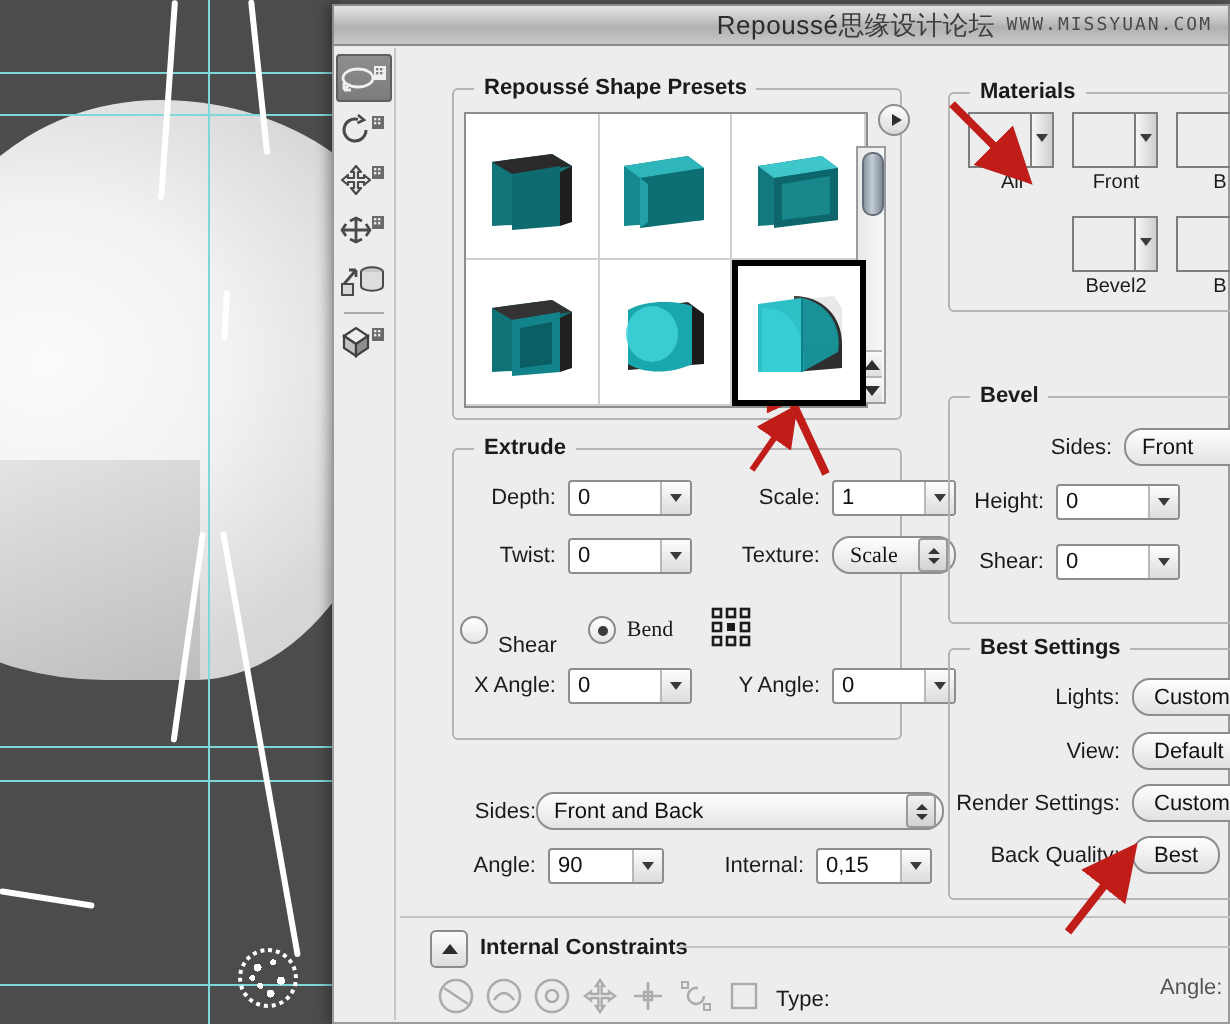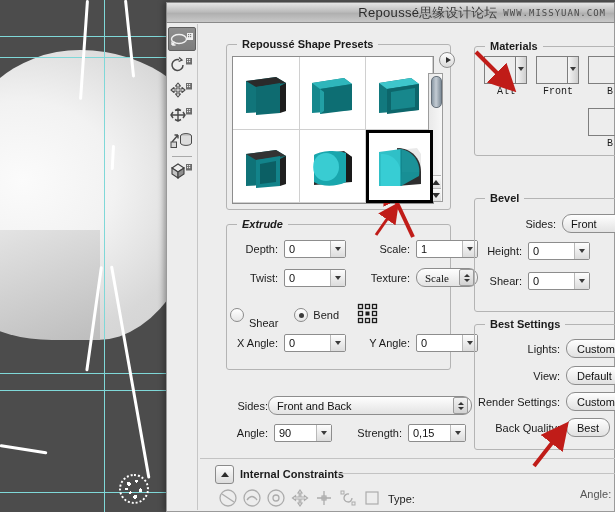--- a/index.html
+++ b/index.html
@@ -118,21 +118,21 @@
   .sqbtn .up{width:0;height:0;border-left:4px solid transparent;border-right:4px solid transparent;border-bottom:5px solid #2d2d2d;}
 
   
   .matcell{position:absolute;width:44px;}
   .matswatch{width:32px;height:28px;border:1px solid #7e7e7e;box-sizing:border-box;
      display:inline-block;vertical-align:top;}
   .matarrowbtn{display:inline-block;vertical-align:top;width:11px;height:28px;
      background:linear-gradient(90deg,#f6f6f6,#cfcfcf);border:1px solid #7e7e7e;border-left:none;
      box-sizing:border-box;position:relative;}
   .matarrowbtn .caret{position:absolute;left:1.5px;top:10px;}
-  .matlabel{display:block;text-align:center;font-size:10px;color:#1b1b1b;margin-top:2px;width:44px;font-family:Liberation Mono, monospace;}
+  .matlabel{display:block;text-align:center;font-size:10px;color:#1b1b1b;margin-top:2px;width:44px;}
   .sphere{width:100%;height:100%;
      background:radial-gradient(circle at 35% 28%, #fdfdfd 0%, #c9c9c9 28%, #8e8e8e 62%, #5e5e5e 100%);
      border-radius:50%;transform:scale(.86);}
   .checker{width:100%;height:100%;
      background-image:linear-gradient(45deg,#bbb 25%,transparent 25%,transparent 75%,#bbb 75%,#bbb),
                       linear-gradient(45deg,#bbb 25%,#fff 25%,#fff 75%,#bbb 75%,#bbb);
      background-size:8px 8px;background-position:0 0,4px 4px;}
 
   
   .cicon{opacity:.33;}
@@ -314,21 +314,21 @@
   <div id="presetscroll">
     <div class="thumb"></div>
     <div class="sbtn" style="top:101px;">
       <span style="width:0;height:0;border-left:4px solid transparent;border-right:4px solid transparent;border-bottom:5px solid #2e2e2e;"></span>
     </div>
     <div class="sbtn" style="top:114px;">
       <span style="width:0;height:0;border-left:4px solid transparent;border-right:4px solid transparent;border-top:5px solid #2e2e2e;"></span>
     </div>
   </div>
 
-  <div class="group" style="left:226px;top:224px;width:225px;height:146px;font-style:italic;">
+  <div class="group" style="left:226px;top:224px;width:225px;height:146px;">
     <span class="glabel">Extrude</span>
   </div>
 
   <div class="row" style="left:234px;top:240px;">
     <span class="lbl" style="width:44px;">Depth:</span>
     <span class="numfield" style="width:62px;margin-left:6px;">
       <input value="0" style="">
       <span class="arrow">
           <span class="caret"></span>
         </span>
@@ -357,21 +357,21 @@
           <span class="up"></span>
           <span class="dn"></span>
         </span>
     </span>
   </div>
 
   <div class="row" style="left:230px;top:301px;">
     <span class="radio"></span>
     <span class="lbl" style="margin-left:5px;margin-top:16px;">Shear</span>
     <span class="radio on" style="margin-left:16px;"></span>
-    <span class="lbl" style="margin-left:5px;">Bend</span>
+    <span class="lbl" style="margin-left:5px;font-family:Liberation Serif, serif;">Bend</span>
     <span style="margin-left:18px;">
       <svg width="22" height="22" viewBox="0 0 22 22">
         <g fill="none" stroke="#1c1c1c" stroke-width="1.3">
           <rect x="1.5" y="1.5" width="4" height="4"></rect>
             <rect x="8.5" y="1.5" width="4" height="4"></rect>
             <rect x="15.5" y="1.5" width="4" height="4"></rect>
           <rect x="1.5" y="8.5" width="4" height="4"></rect>
             <rect x="15.5" y="8.5" width="4" height="4"></rect>
           <rect x="1.5" y="15.5" width="4" height="4"></rect>
             <rect x="8.5" y="15.5" width="4" height="4"></rect>
@@ -412,21 +412,21 @@
   </div>
 
   <div class="row" style="left:232px;top:424px;">
     <span class="lbl" style="width:36px;">Angle:</span>
     <span class="numfield" style="width:58px;margin-left:6px;">
       <input value="90" style="">
       <span class="arrow">
           <span class="caret"></span>
         </span>
     </span>
-    <span class="lbl" style="width:52px;margin-left:18px;">Strength:</span>
+    <span class="lbl" style="width:52px;margin-left:18px;">Internal:</span>
     <span class="numfield" style="width:58px;margin-left:6px;">
       <input value="0,15" style="">
       <span class="arrow">
           <span class="caret"></span>
         </span>
     </span>
   </div>
 
   <div class="hrule" style="left:200px;top:458px;width:415px;"></div>
   <div class="sqbtn" style="left:215px;top:465px;">
@@ -490,20 +490,24 @@
   </div>
   <div class="matcell" style="left:536px;top:56px;">
     <span class="matswatch"><span class="sphere"></span></span><span class="matarrowbtn"><span class="caret"></span></span>
     <span class="matlabel">Front</span>
   </div>
   <div class="matcell" style="left:588px;top:56px;">
     <span class="matswatch"><span class="sphere"></span></span>
     <span class="matlabel">B</span>
   </div>
 
+  <div class="matcell" style="left:536px;top:108px;">
+    <span class="matswatch"><span class="sphere"></span></span><span class="matarrowbtn"><span class="caret"></span></span>
+    <span class="matlabel">Bevel2</span>
+  </div>
   <div class="matcell" style="left:588px;top:108px;">
     <span class="matswatch"><span class="sphere"></span></span>
     <span class="matlabel">B</span>
   </div>
 
   <div class="group" style="left:474px;top:198px;width:160px;height:114px;">
     <span class="glabel">Bevel</span>
   </div>
 
   <div class="row" style="left:480px;top:214px;">

